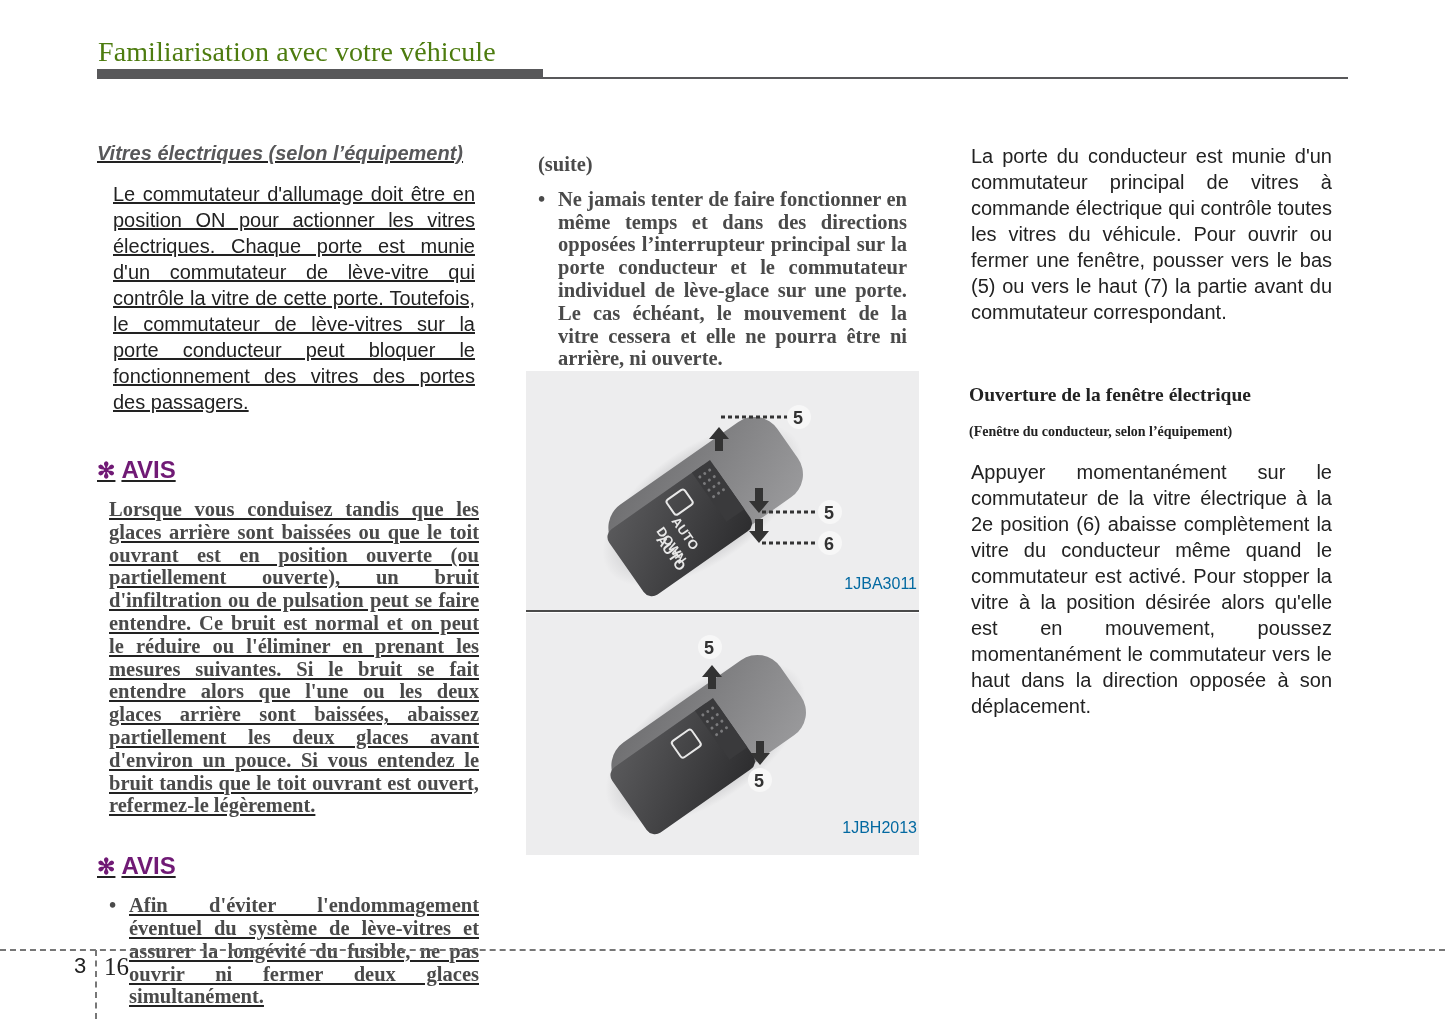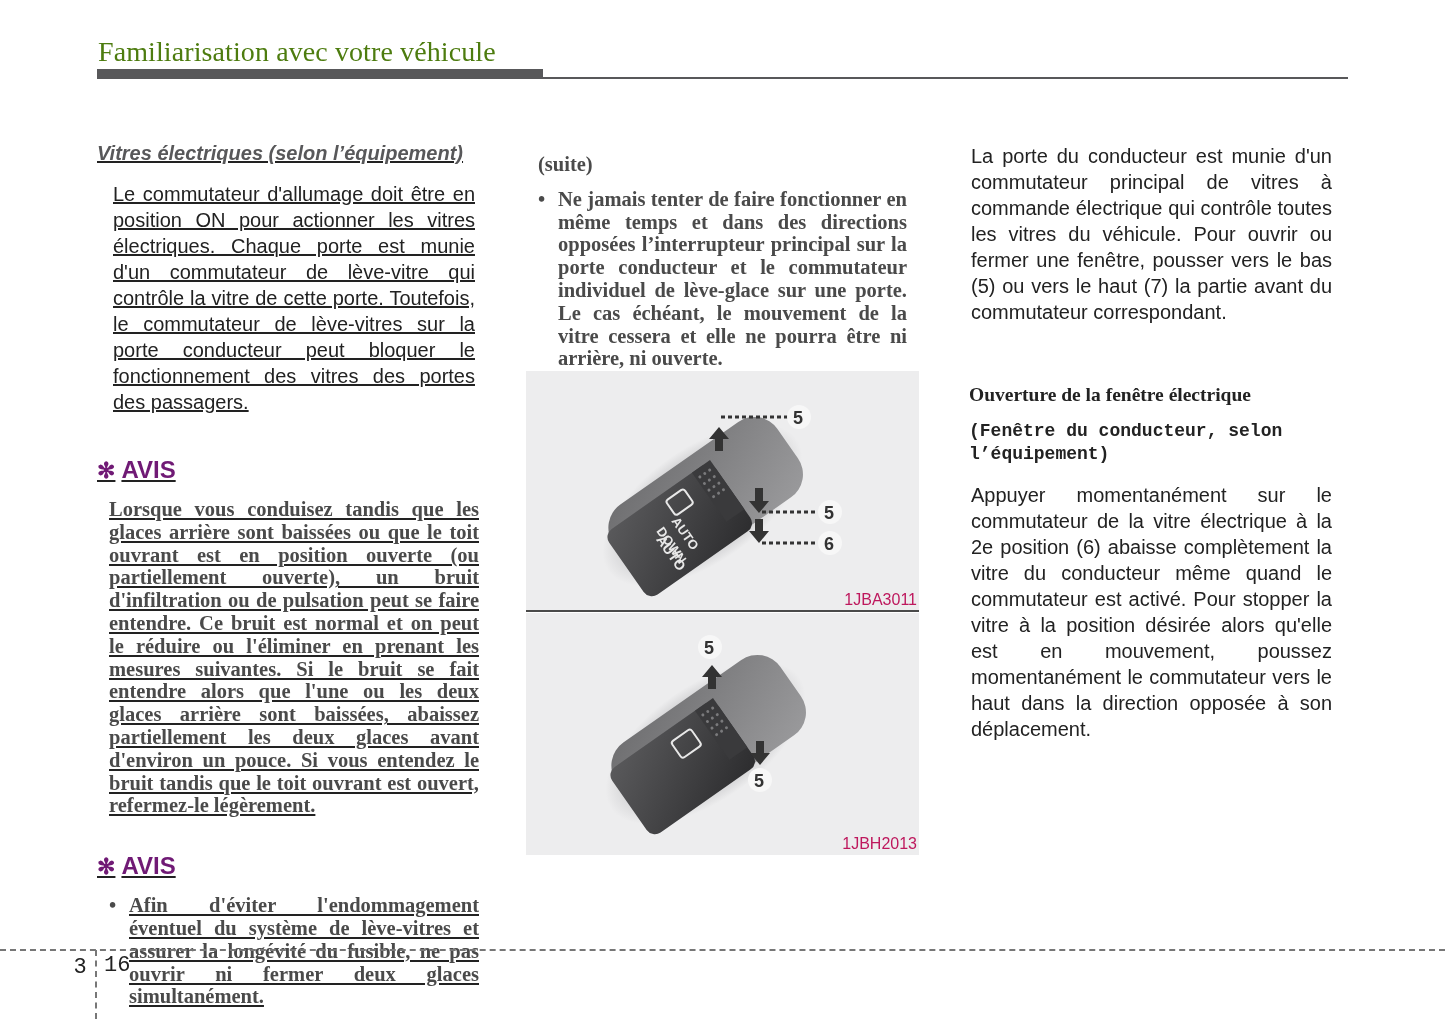--- a/index.html
+++ b/index.html
@@ -41,49 +41,49 @@
       font-family: "Liberation Serif", serif; font-weight: bold; font-size: 20.5px;
       line-height: 22.8px; color: #4a4a4a; text-align: justify; margin: 12px;
     }
     .bullet { position: relative; padding-left: 20px; }
     .bullet .dot { position: absolute; left: 0; top: 0; }
     .suite-right { text-align: right; }
     .serif-bold-head {
       font-family: "Liberation Serif", serif; font-weight: bold; font-size: 19.5px;
       line-height: 23px; color: #222222; margin: 14px;
     }
-    .serif-bold-head.small { font-size: 18px; font-family: Liberation Mono, monospace; }
+    .serif-bold-head.small { font-size: 14px; }
 
     .figure {
       position: absolute; left: 526px; width: 393px; background: #ededee;
     }
     .fig1 { top: 371px; height: 240px; }
     .fig2 { top: 613px; height: 242px; }
     .fig-sep { position: absolute; left: 526px; top: 610px; width: 393px; height: 2px; background: #4a4a4a; }
     .fig-code {
-      position: absolute; right: 2px; bottom: 2px; font-family: "Liberation Sans", sans-serif;
-      font-size: 16px; color: #be185d;
+      position: absolute; right: 2px; bottom: 18px; font-family: "Liberation Sans", sans-serif;
+      font-size: 16px; color: #0369a1;
     }
     .fig svg { position: absolute; left: 0; top: 0; }
 
     .footer-dash-h {
       position: absolute; left: 0; top: 949px; width: 1445px; height: 0;
       border-top: 2px dashed #777777;
     }
     .footer-dash-v {
       position: absolute; left: 95px; top: 950px; width: 0; height: 69px;
       border-left: 2px dashed #777777;
     }
     .page-chapter {
       position: absolute; left: 74px; top: 953px; font-size: 22px; color: #222;
       font-family: "Liberation Sans", sans-serif;
     }
     .page-num {
-      position: absolute; left: 104px; top: 953px; font-size: 22px; color: #222;
-      font-family: Liberation Mono, monospace;
+      position: absolute; left: 104px; top: 953px; font-size: 25px; color: #222;
+      font-family: Liberation Serif, serif;
     }
   </style>
 </head>
 <body>
 
 <div class="header-title">Familiarisation avec votre véhicule</div>
 <div class="header-bar-thick"></div>
 <div class="header-bar-thin"></div>
 
 <div class="col col-left">

